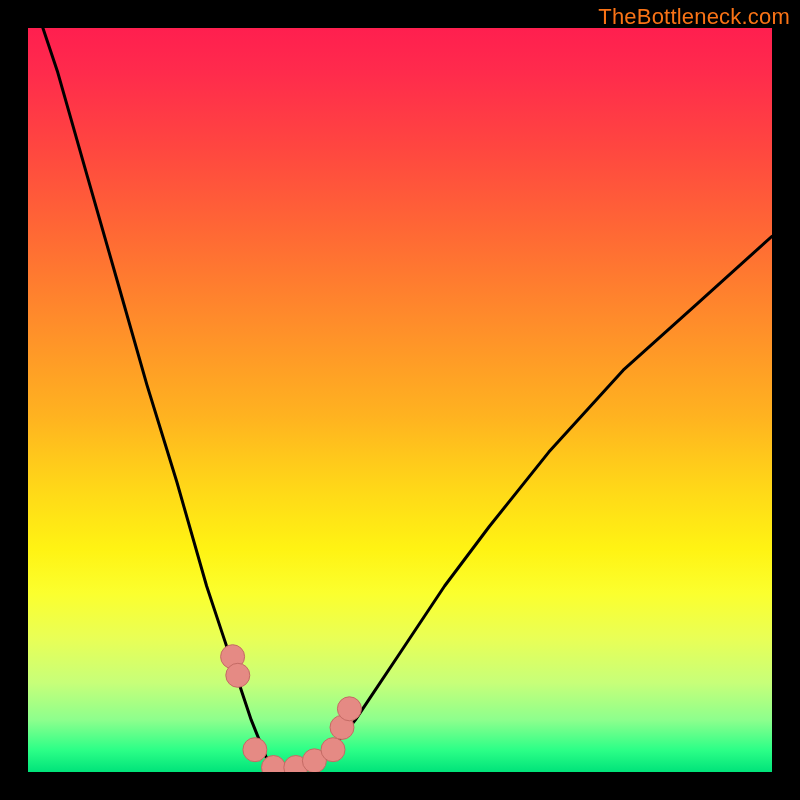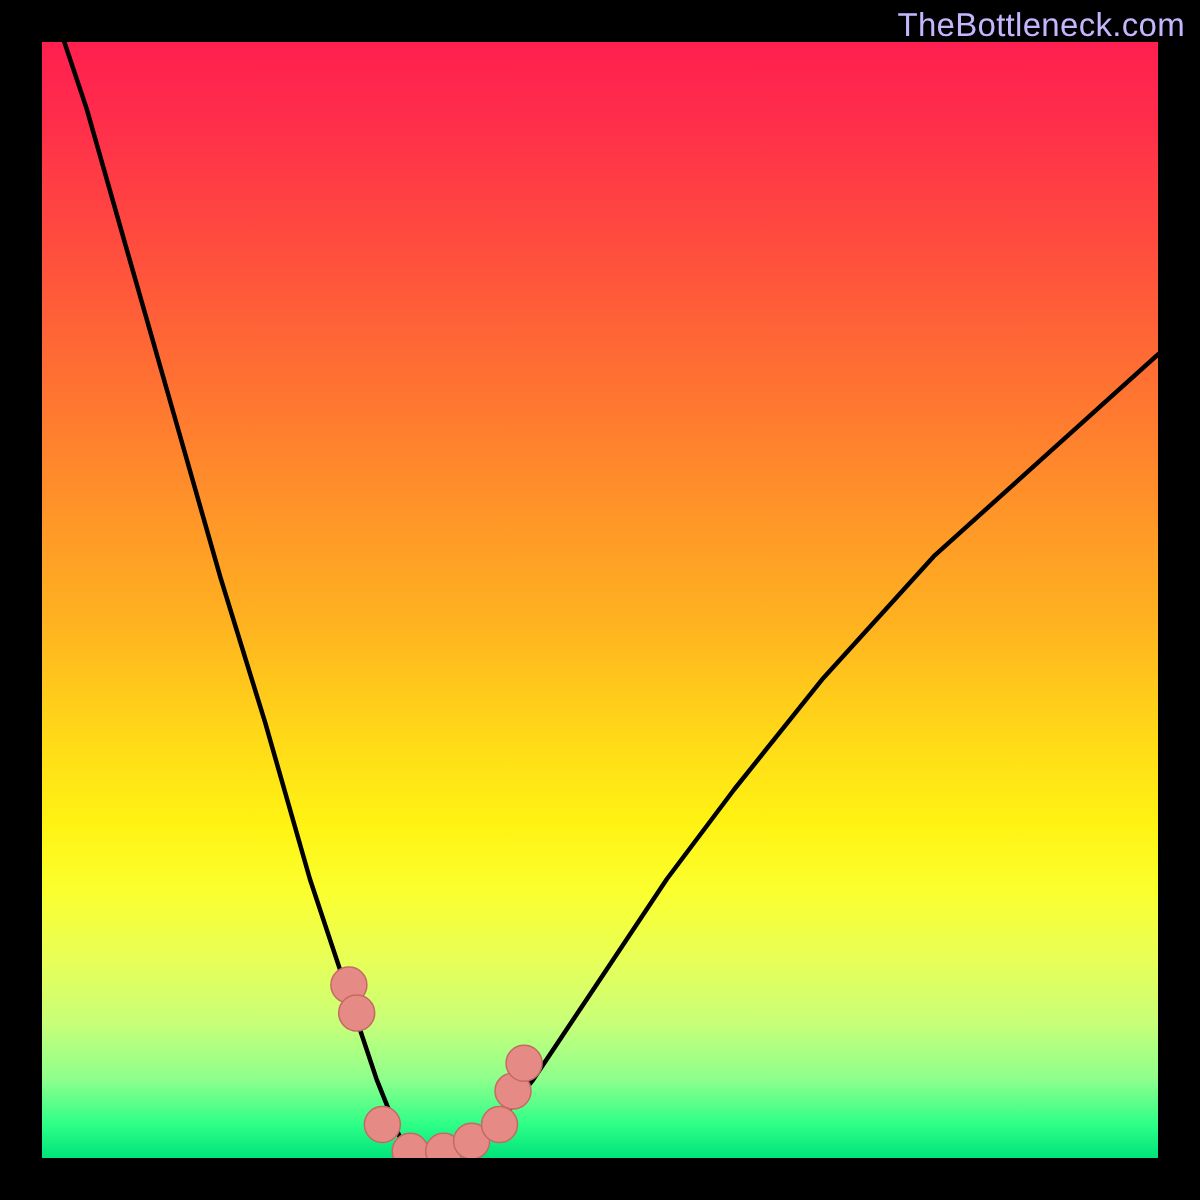--- a/index.html
+++ b/index.html
@@ -55,21 +55,21 @@
     position: absolute;
     left: 0;
     top: 0;
     width: 100%;
     height: 100%;
   }
   .attribution {
     position: absolute;
     top: 4px;
     right: 10px;
-    color: #c4b5fd;
+    color: #f97316;
     font-size: 22px;
     letter-spacing: 0.2px;
     font-weight: 400;
   }
 </style>
 </head>
 <body>
 
 <div class="frame">
 

